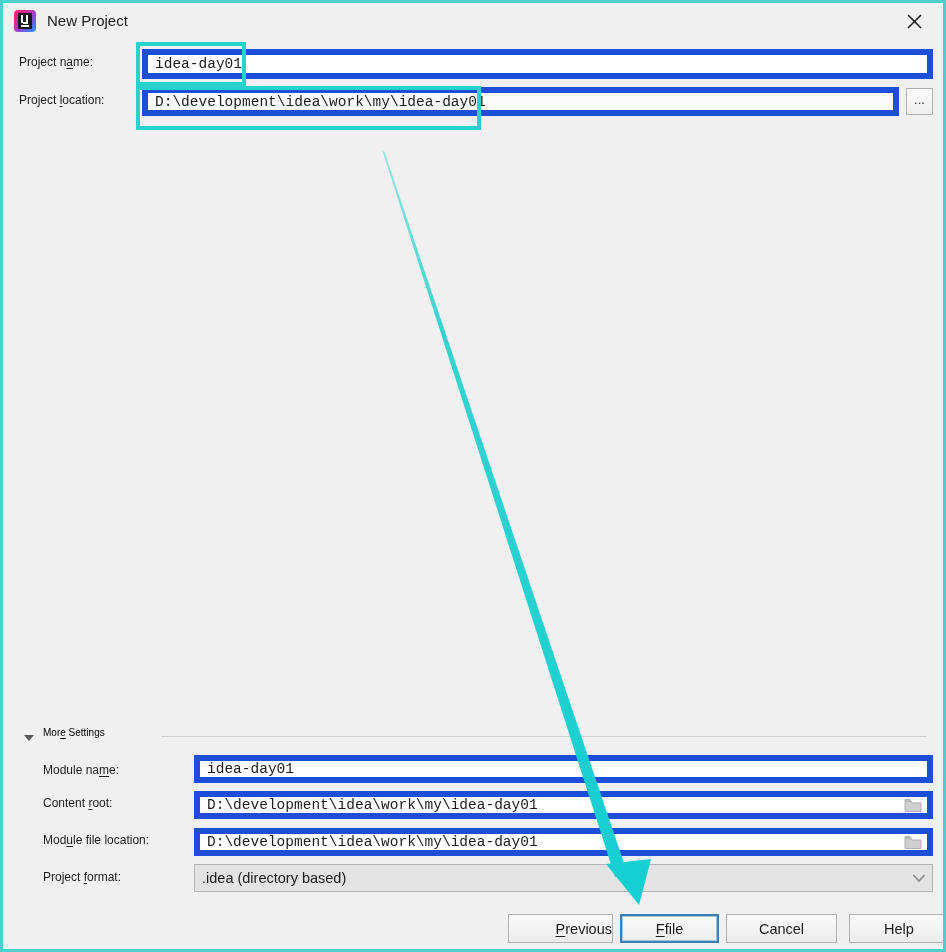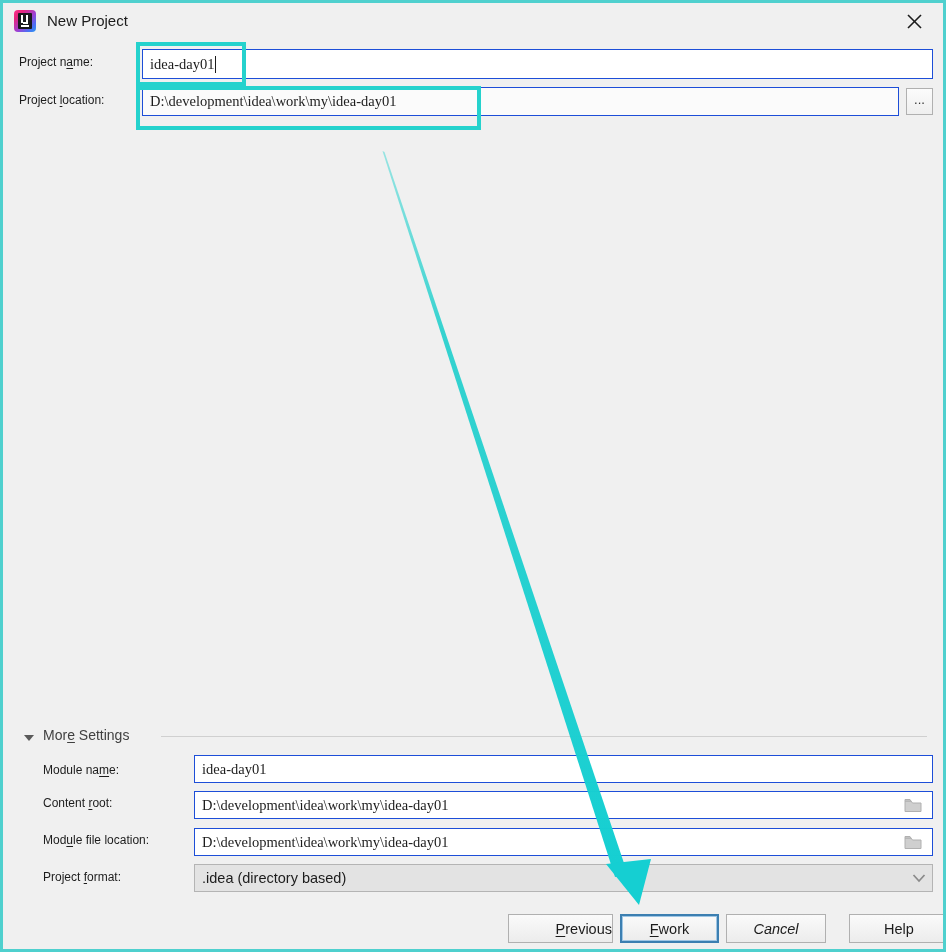--- a/index.html
+++ b/index.html
@@ -85,27 +85,27 @@
     position: absolute;
     font-size: 12px;
     color: #1c1c1c;
     white-space: nowrap;
   }
   .mn { text-decoration: underline; text-decoration-thickness: 1px; text-underline-offset: 2px; }
 
   .text-field {
     position: absolute;
     background: #ffffff;
-    border: 1px solid #1d4ed8;
+    border: 6px solid #1d4ed8;
     font-size: 14.5px;
     color: #1c1c1c;
     padding: 0 7px;
     display: flex;
     align-items: center;
-    font-family: Liberation Serif, serif;
+    font-family: Liberation Mono, monospace;
     white-space: nowrap;
     overflow: hidden;
   }
   .text-field.readonlyish { background: #fbfbfb; }
 
   
   #project-name-caret {
     display: inline-block;
     width: 1px;
     height: 17px;
@@ -145,22 +145,22 @@
     position: absolute;
     left: 1px; top: 4px;
     width: 0; height: 0;
     border-left: 5px solid transparent;
     border-right: 5px solid transparent;
     border-top: 6px solid #5a5a5a;
   }
   #more-settings-label {
     position: absolute;
     left: 40px; top: 2px;
-    font-size: 14px;
-    color: #404040;
+    font-size: 10px;
+    color: #000000;
     white-space: nowrap;
   }
   #more-settings-divider {
     position: absolute;
     left: 158px; top: 11px;
     right: 16px;
     height: 1px;
     background: #d0d0d0;
   }
 
@@ -307,24 +307,24 @@
     <svg width="14" height="10" viewBox="0 0 14 10">
       <polyline points="1.5,2 7,8 12.5,2" fill="none" stroke="#8a8a8a" stroke-width="1.7"></polyline>
     </svg>
   </button>
 
   <div class="dlg-button" style="left:505px; top:911px; width:105px;justify-content:flex-end;">
     <span><span class="mn">P</span><span>revious</span></span>
   </div>
 
   <div class="dlg-button focused" style="left:617px; top:911px; width:99px;">
-    <span><span class="mn">F</span><span>work</span></span>
-  </div>
-
-  <div class="dlg-button" style="left:723px; top:911px; width:100px;font-style:italic;">
+    <span><span class="mn">F</span><span>file</span></span>
+  </div>
+
+  <div class="dlg-button" style="left:723px; top:911px; width:111px;">
     <span>Cancel</span>
   </div>
 
   <div class="dlg-button" style="left:831px; top:911px; width:100px;margin-left:15px;">
     <span>Help</span>
   </div>
 
   <div id="annotation-layer">
 
     <div class="anno-box" style="left:133px; top:39px; width:110px; height:44px;"></div>

